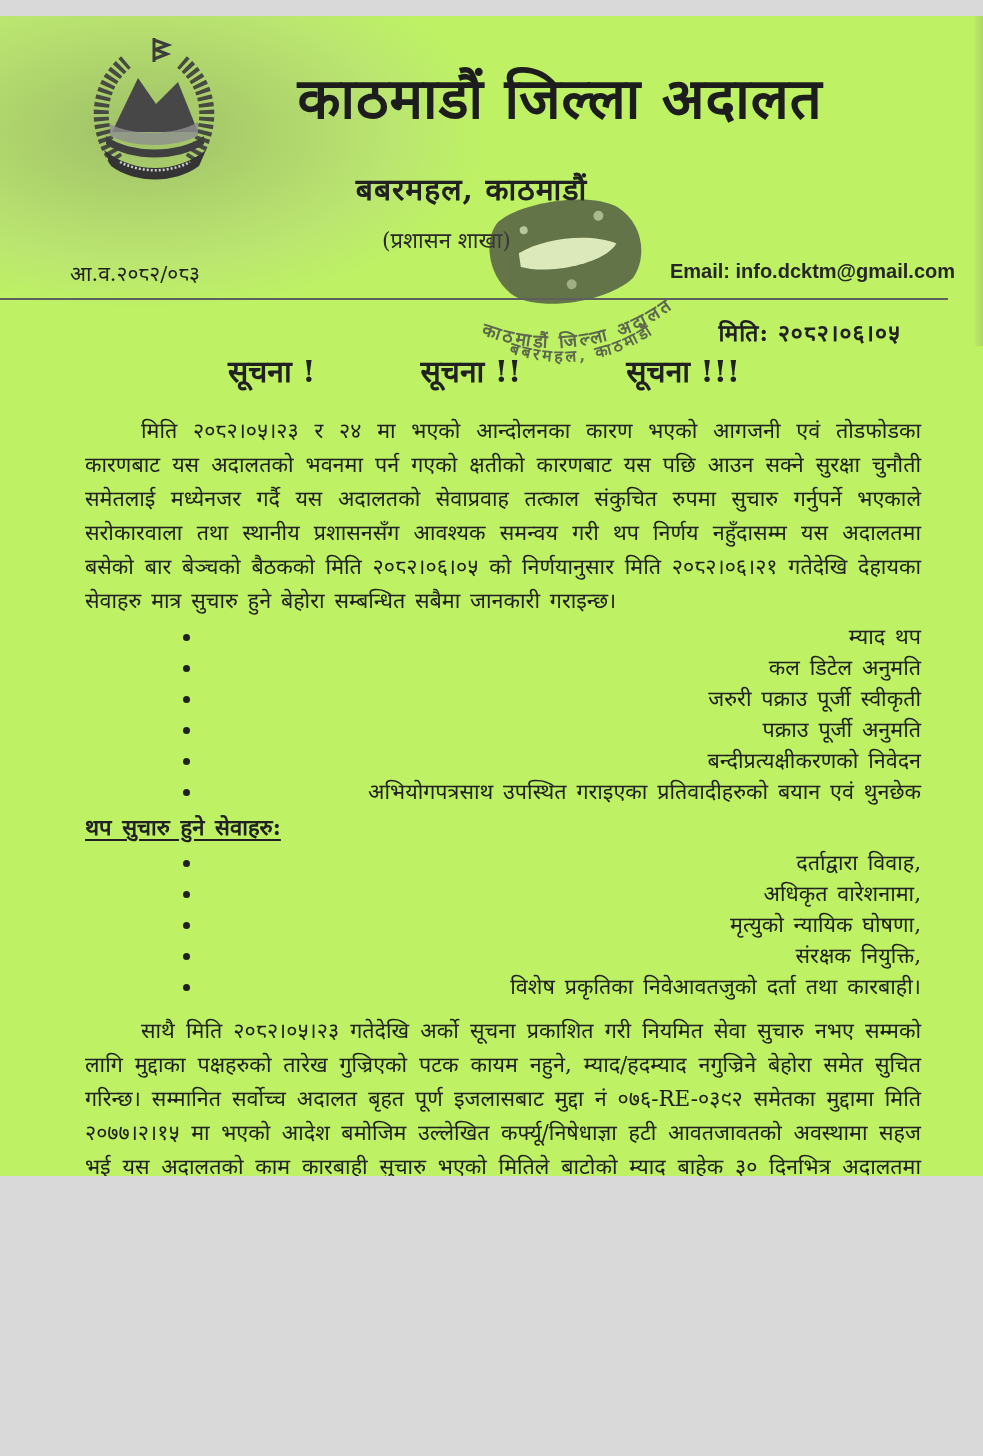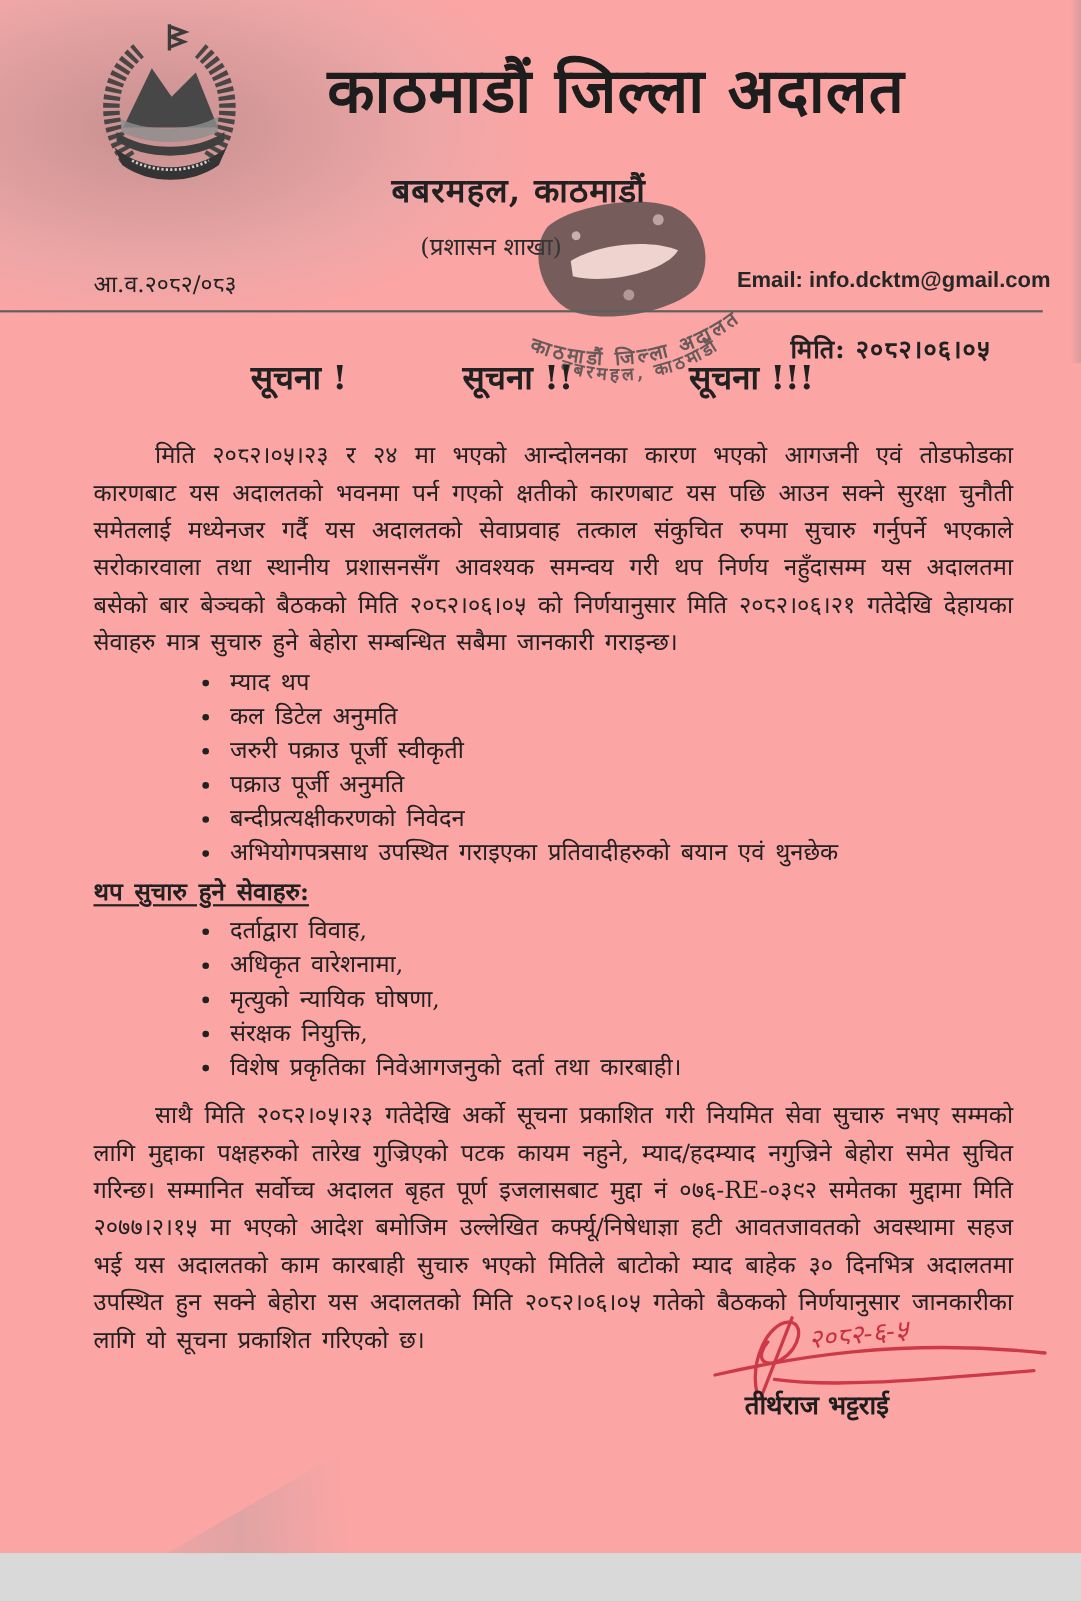--- a/index.html
+++ b/index.html
@@ -2,23 +2,23 @@
 <html lang="ne"><head>
 <meta charset="utf-8">
 <style>
   html,body{margin:0;padding:0;}
   body{
     background:#d9d9d9;
     font-family:"DejaVu Serif","Liberation Serif",serif;
   }
   .page{
     position:relative;
-    width:983px;height:1412px;
-    margin:0 auto;
-    background:#fca5a5;
+    width:983px;height:1160px;
+    margin:16px auto;
+    background:#bef264;
     color:#212121;
     overflow:hidden;
   }
   
   .smudge-logo{
     position:absolute;left:-40px;top:0;width:520px;height:290px;
     background:radial-gradient(ellipse at 35% 40%, rgba(110,110,110,.38), rgba(170,170,170,.18) 52%, rgba(220,220,220,0) 74%);
     pointer-events:none;
   }
   .edge-right{
@@ -42,55 +42,55 @@
     text-align:center;font-size:30px;font-weight:700;letter-spacing:1px;
   }
   .branch{
     position:absolute;left:382px;top:208px;font-size:22px;color:#2a2a2a;
   }
   .stamp{
     position:absolute;left:412px;top:178px;width:322px;height:185px;
     transform:rotate(-8deg);opacity:.82;
   }
   .fiscal{
-    position:absolute;left:85px;top:243px;font-size:21px;
+    position:absolute;left:70px;top:243px;font-size:21px;
   }
   .email{
     position:absolute;right:28px;top:244px;
     font-family:"Liberation Sans","DejaVu Sans",sans-serif;
     font-size:20px;font-weight:600;color:#262626;
   }
   .rule{
     position:absolute;left:0;top:282px;width:948px;height:0;
     border:none;border-top:2px solid #5f5f5f;margin:0;
   }
   .date-line{
     position:absolute;right:82px;top:300px;font-size:23px;font-weight:600;letter-spacing:1px;
   }
   .notice-titles{
-    position:absolute;left:228px;top:322px;width:512px;
+    position:absolute;left:228px;top:334px;width:512px;
     display:flex;justify-content:space-between;
     font-size:30px;font-weight:700;
   }
   
   .content{
     position:absolute;left:85px;right:62px;top:398px;
     font-size:21.5px;line-height:34px;word-spacing:3px;
   }
   .para{margin:0;text-align:justify;text-indent:56px;}
   .para.second{margin-top:12px;}
   .list-heading{
     font-size:22px;font-weight:700;line-height:33px;margin-top:3px;
     text-decoration:underline;text-decoration-thickness:1.5px;text-underline-offset:4px;
   }
   ul.services{
     margin:3px 0 4px 0;padding-left:118px;
     list-style-type:disc;
   }
-  ul.services li{line-height:31px;padding-left:6px;}
+  ul.services li{line-height:31px;padding-left:6px;text-align:right;}
   
   .sig-ink{position:absolute;left:640px;top:1196px;width:330px;height:80px;}
   .sig-text{
     position:absolute;left:615px;top:1260px;width:255px;
     text-align:center;font-size:23.5px;line-height:34px;font-weight:600;color:#1e1e1e;
   }
 </style>
 </head>
 <body>
 
@@ -184,21 +184,21 @@
     <ul class="services">
 
         <li>दर्ताद्वारा विवाह,</li>
 
         <li>अधिकृत वारेशनामा,</li>
 
         <li>मृत्युको न्यायिक घोषणा,</li>
 
         <li>संरक्षक नियुक्ति,</li>
 
-        <li>विशेष प्रकृतिका निवेआगजनुको दर्ता तथा कारबाही।</li>
+        <li>विशेष प्रकृतिका निवेआवतजुको दर्ता तथा कारबाही।</li>
       </ul>
 
     <p class="para second">साथै मिति २०८२।०५।२३ गतेदेखि अर्को सूचना प्रकाशित गरी नियमित सेवा सुचारु नभए सम्मको लागि मुद्दाका पक्षहरुको तारेख गुज्रिएको पटक कायम नहुने, म्याद/हदम्याद नगुज्रिने बेहोरा समेत सुचित गरिन्छ। सम्मानित सर्वोच्च अदालत बृहत पूर्ण इजलासबाट मुद्दा नं ०७६-RE-०३९२ समेतका मुद्दामा मिति २०७७।२।१५ मा भएको आदेश बमोजिम उल्लेखित कर्फ्यू/निषेधाज्ञा हटी आवतजावतको अवस्थामा सहज भई यस अदालतको काम कारबाही सुचारु भएको मितिले बाटोको म्याद बाहेक ३० दिनभित्र अदालतमा उपस्थित हुन सक्ने बेहोरा यस अदालतको मिति २०८२।०६।०५ गतेको बैठकको निर्णयानुसार जानकारीका लागि यो सूचना प्रकाशित गरिएको छ।</p>
   </div>
 
   <div class="sig-ink">
     <svg viewBox="0 0 330 80" width="330" height="80">
       <g stroke="#c9303f" stroke-width="3" fill="none" stroke-linecap="round" opacity=".92">
         <path d="M 48,70 C 42,40 58,8 76,6 C 92,5 88,30 70,40 C 54,49 46,38 58,24"></path>
         <path d="M 80,2 L 52,74"></path>

